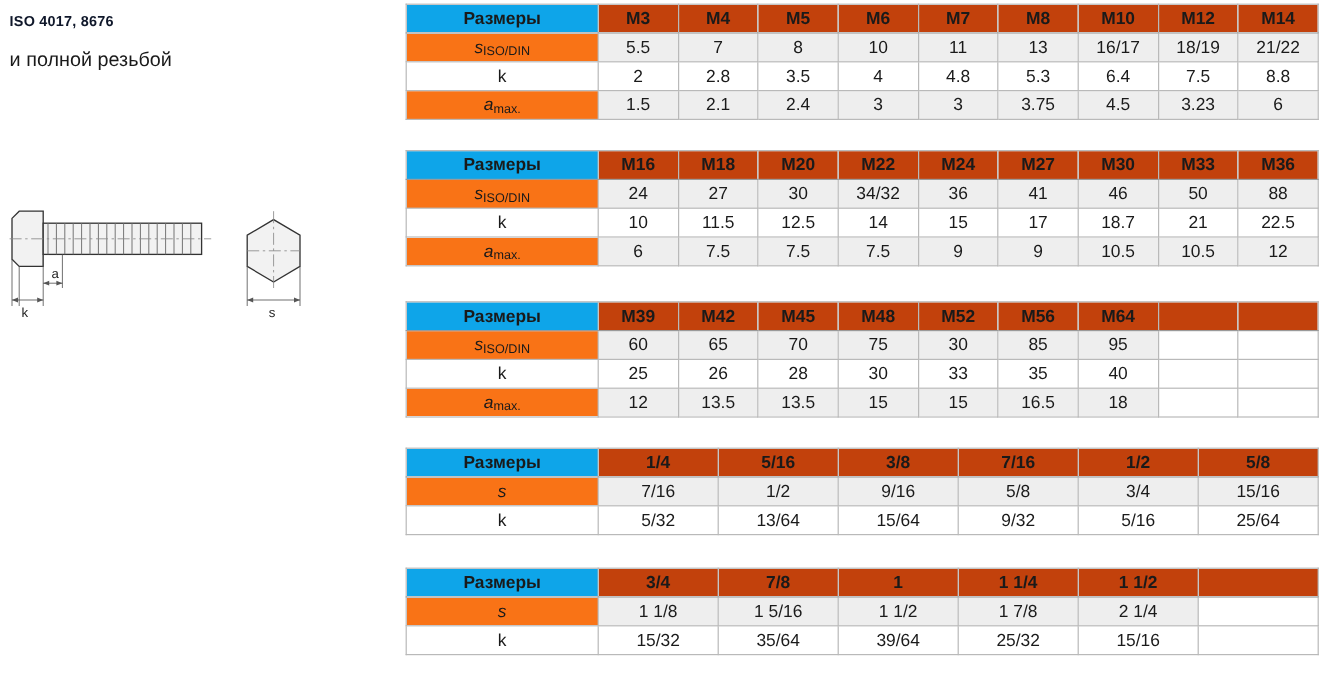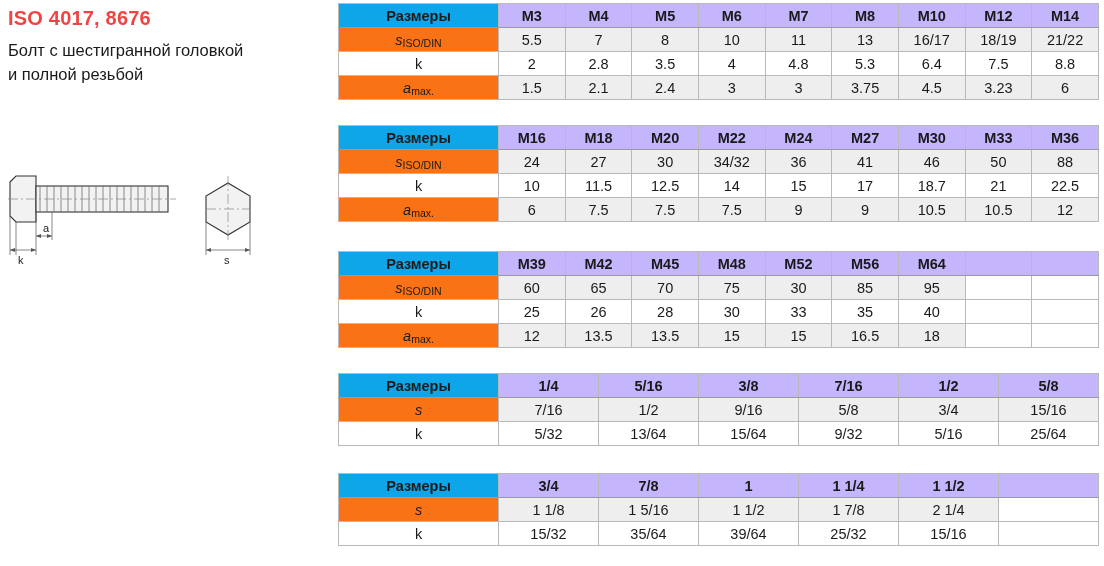--- a/index.html
+++ b/index.html
@@ -22,25 +22,25 @@
   }
 
   
   #left {
     position: absolute;
     left: 8px;
     top: 6px;
     width: 320px;
   }
   .std-line {
-    font-size: 20px;
+    font-size: 12px;
     font-weight: bold;
     letter-spacing: 0.2px;
     line-height: 25px;
-    color: #ef4444;
+    color: #0f172a;
   }
   .desc {
     margin-top: 7px;
     font-size: 16.5px;
     line-height: 24px;
     color: #1a1a1a;
   }
 
   
   #drawing {
@@ -66,21 +66,21 @@
     vertical-align: middle;
     font-size: 14.5px;
     font-weight: normal;
     color: #1a1a1a;
     padding: 0 2px;
     box-sizing: border-box;
     overflow: hidden;
     white-space: nowrap;
   }
   .tbl thead th {
-    background: #c4b5fd;
+    background: #c2410c;
     font-weight: bold;
     font-size: 14.5px;
     border-bottom: 1px solid #9a9a9a;
   }
   .tbl thead th.rowhead {
     background: #0ea5e9;
   }
   .tbl tbody tr.shade td {
     background: #eeeeee;
   }
@@ -115,21 +115,20 @@
   #t5 { left: 338px; top: 473px; width: 760px; }
 </style>
 </head>
 <body>
 
 <div id="page">
 
   <div id="left">
     <div class="std-line">ISO 4017, 8676</div>
     <div class="desc">
-      <div>Болт с шестигранной головкой</div>
       <div>и полной резьбой</div>
     </div>
   </div>
 
   <div id="drawing">
     <svg width="330" height="120" viewBox="0 0 330 120">
       <g fill="none" stroke="#333333" stroke-width="1.1">
 
         <polygon points="10,22 16,16 36,16 36,62 16,62 10,56" fill="#f2f2f2" stroke="#333333"></polygon>
 

